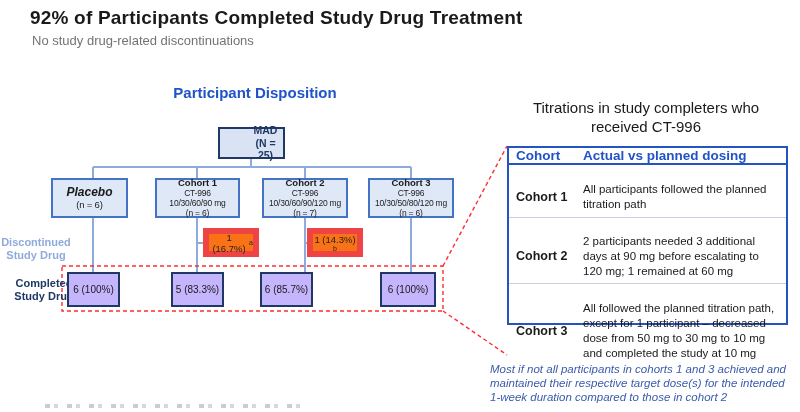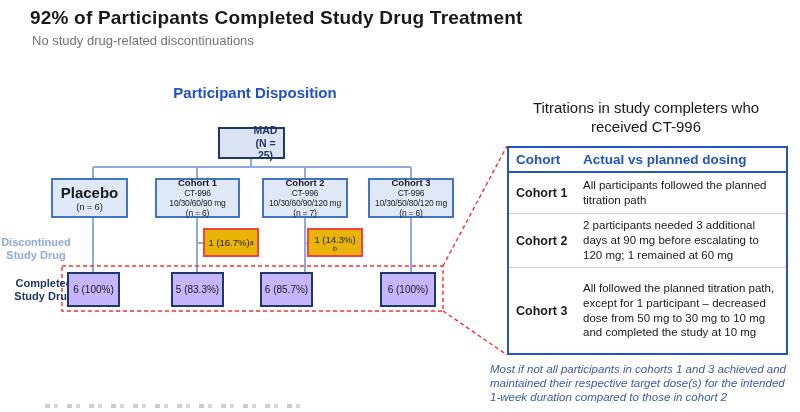--- a/index.html
+++ b/index.html
@@ -24,49 +24,49 @@
     align-items:center; justify-content:center; text-align:center; background:#E3EBF8; }
 
   .mad-box { left:218px; top:127px; width:67px; height:32px;
     border:2.5px solid #1F3864; background:#DAE3F3;
     color:#1F3864; font-weight:bold; font-size:10.5px; line-height:1.2;padding-left:28px; }
 
   .arm-box { top:178px; height:40px; border:2px solid #4472C4; background:#DEE8F7; color:#222; }
   .arm-name { font-weight:bold; font-size:9.5px; line-height:1.15; color:#1a1a1a; }
   .arm-sub { font-size:8.5px; line-height:1.18; letter-spacing:-0.2px; }
   .arm-0 { left:51px;  width:77px; }
-  .arm-0 .arm-name { font-size:15px; }
+  .arm-0 .arm-name { font-size:12px;font-style:italic; }
   .arm-0 .arm-sub  { font-size:9.5px; }
   .arm-1 { left:155px; width:85px; }
   .arm-2 { left:262px; width:86px; }
   .arm-3 { left:368px; width:86px; }
 
-  .disc-box { top:228px; width:56px; height:29px; border:2px solid #ef4444;
-    background:#eab308; font-size:9.5px; color:#222; flex-direction:row;align-items:center; }
+  .disc-box { top:228px; width:56px; height:29px; border:6px solid #ef4444;
+    background:#f97316; font-size:9.5px; color:#222; flex-direction:row;align-items:center; }
   .disc-box sup { font-size:7px; line-height:1; }
   .disc-0 { left:203px; }
   .disc-1 { left:307px;flex-direction:column; }
 
   .comp-box { top:272px; height:35px; border:2.5px solid #1F3864;
     background:#c4b5fd; font-size:10px; color:#1a1a1a; white-space:nowrap; }
   .comp-0 { left:67px;  width:53px; }
   .comp-1 { left:171px; width:53px; }
   .comp-2 { left:260px; width:53px; }
   .comp-3 { left:380px; width:56px; }
 
   .row-label { left:0; width:72px; text-align:center; font-weight:bold;
     font-size:11px; line-height:1.2; z-index:2; }
   .lbl-disc { top:236px; color:#8FAADC; }
   .lbl-comp { top:277px; color:#1F3864;margin-left:8px; }
 
   .panel-title { left:500px; top:99px; width:292px; text-align:center;
     font-size:15px; color:#1a1a1a; line-height:1.25; }
 
-  .t-table { left:507px; top:146px; width:281px; height:209px;
-    border:2px solid #2453C4; z-index:2; background:#fff; display:flex; flex-direction:column; }
+  .t-table { left:507px; top:146px; width:281px; height:179px;
+    border:2px solid #2453C4; z-index:2; background:#fff; display:flex; flex-direction:column;gap:12px; }
   .t-header { height:25px; border-bottom:2px solid #2453C4; display:flex; align-items:center;
     color:#2053C8; font-weight:bold; font-size:13.5px; }
   .t-h-cohort { width:74px; padding-left:7px; }
   .t-h-desc { flex:1; }
   .t-row { display:flex; border-bottom:1px solid #C7D0DE; }
   .t-row:last-child { border-bottom:none; flex:1; }
   .t-row-1 { height:41px; }
   .t-row-2 { height:54px; }
   .t-cohort { width:74px; padding-left:7px; display:flex; align-items:center;
     font-weight:bold; font-size:12.5px; color:#1a1a1a; }

